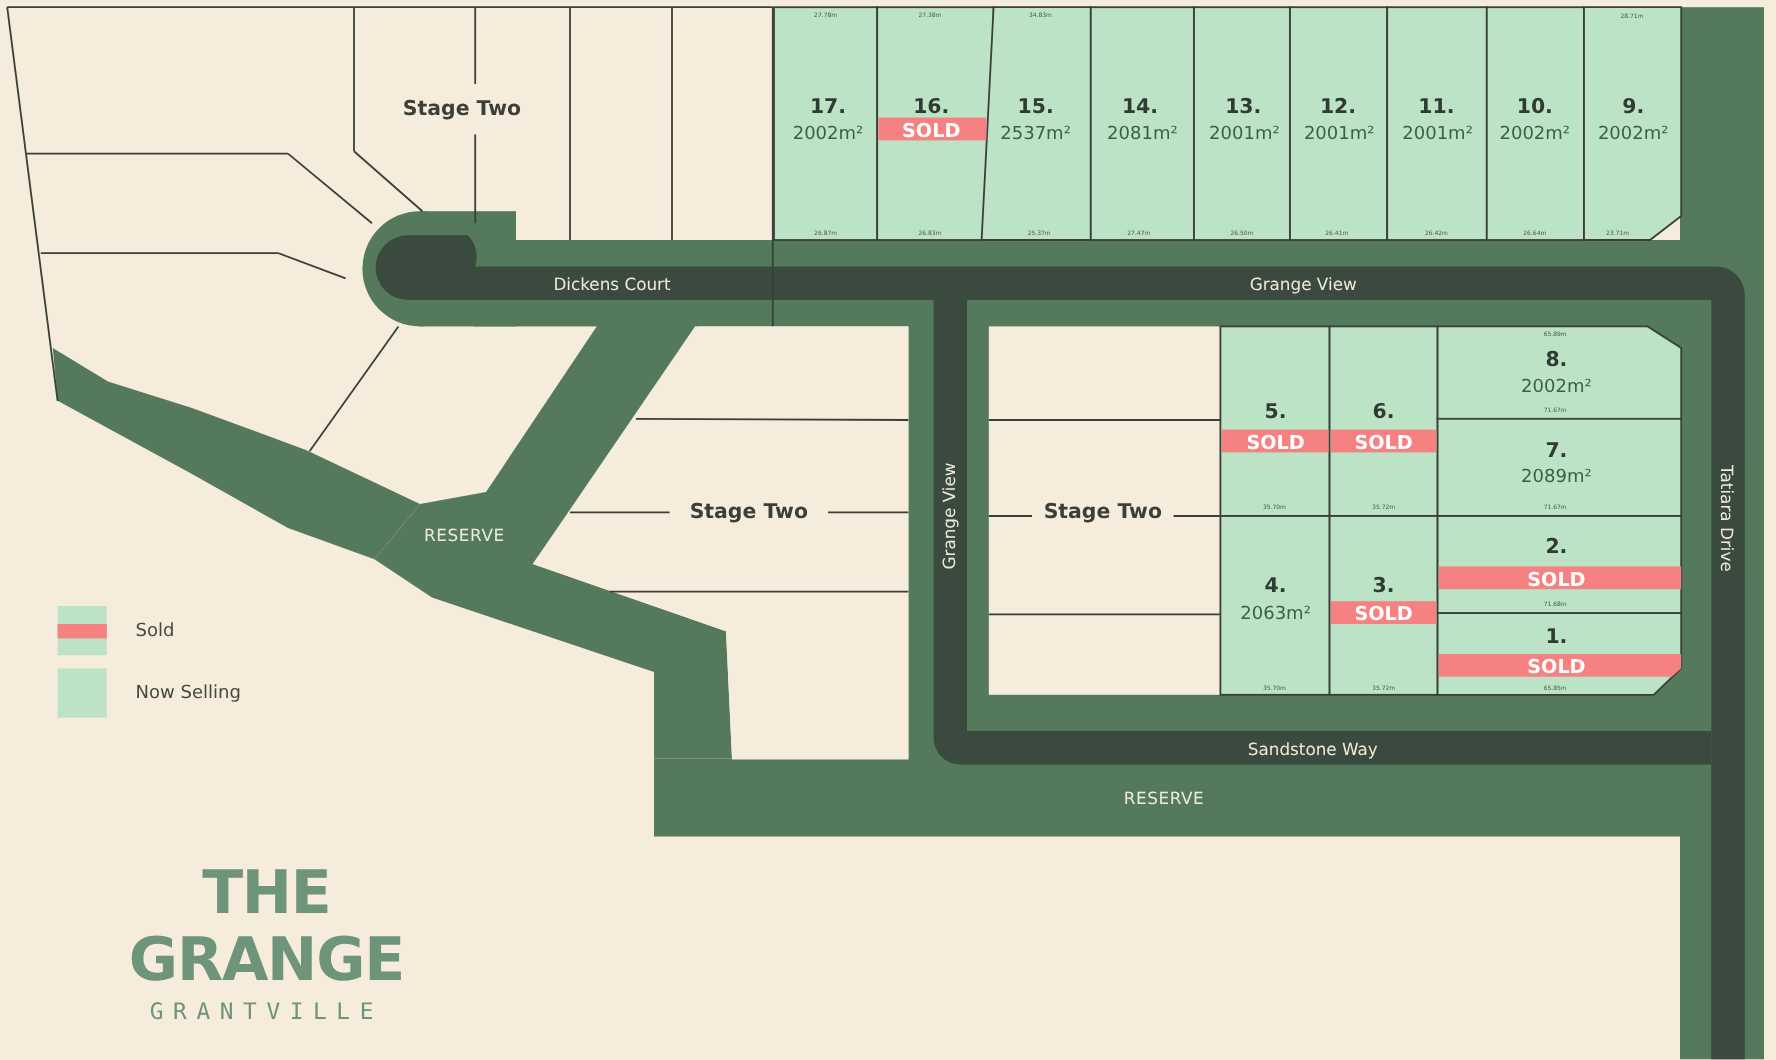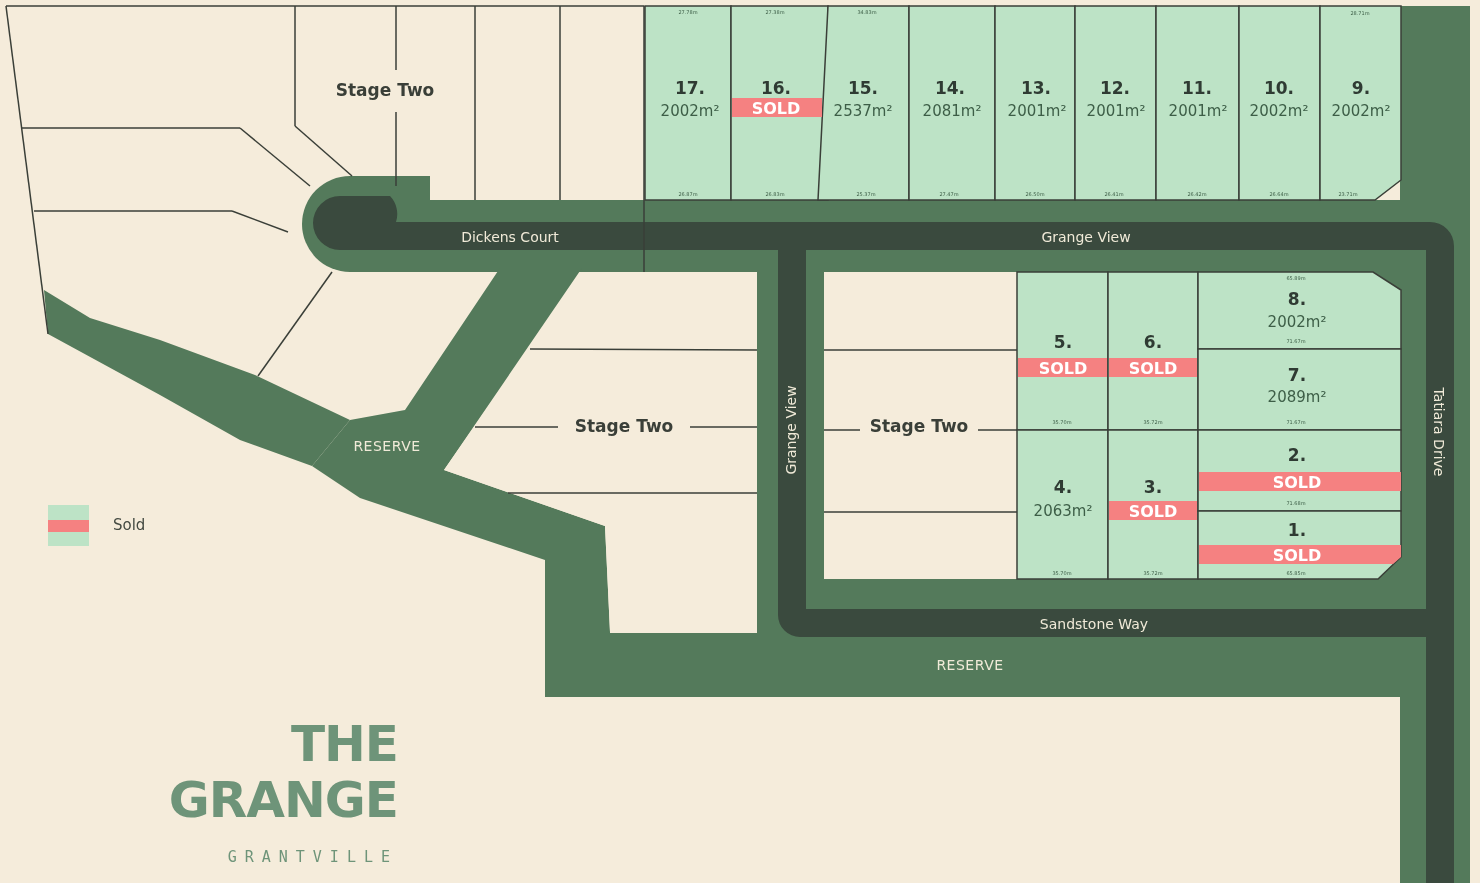--- a/index.html
+++ b/index.html
@@ -13,23 +13,23 @@
   .reserve-label { font-family:"DejaVu Sans", sans-serif; font-size:14px; fill:#f0ead8; letter-spacing:0.5px; }
   .stage-label { font-family:"DejaVu Sans", sans-serif; font-weight:bold; font-size:17px; fill:#3a3f38; }
   .legend { position:absolute; left:48px; top:504px; }
   .legend-row { display:flex; align-items:center; height:42px; margin-bottom:10px; }
   .swatch { width:41px; height:41px; box-sizing:border-box; position:relative; }
   .swatch.sold { background:#bde3c6; }
   .swatch.sold::after { content:""; position:absolute; left:0; right:0; top:15px; height:12px; background:#f58181; }
   .swatch.selling { background:#bde3c6; }
   .swatch.soon { border:2px solid #3a3f38; background:transparent; }
   .legend-label { margin-left:24px; font-size:15px; color:#444a42; font-family:"DejaVu Sans", sans-serif; }
-  .brand { position:absolute; left:46px; top:716px; width:352px; text-align:right; }
+  .brand { position:absolute; left:46px; top:716px; width:352px; text-align:center; }
   .brand-title { font-family:"DejaVu Sans", sans-serif; font-weight:bold; font-size:50px; color:#6e9479; letter-spacing:-1px; line-height:56px; }
-  .brand-sub { font-family:"DejaVu Sans Mono", monospace; font-size:15px; color:#6e9479; letter-spacing:8px; margin-top:20px; }
+  .brand-sub { font-family:"DejaVu Sans Mono", monospace; font-size:19px; color:#6e9479; letter-spacing:8px; margin-top:4px; }
 </style>
 </head>
 <body>
 
 <svg id="map" viewBox="0 0 1480 883" xmlns="http://www.w3.org/2000/svg">
 
   <rect x="0" y="0" width="1480" height="883" fill="#f5ecdb"></rect>
 
   <g>
 
@@ -196,18 +196,22 @@
     <text class="dim" x="1153" y="575" text-anchor="middle">35.72m</text>
     <text class="dim" x="1296" y="575" text-anchor="middle">65.85m</text>
   </g>
 </svg>
 
 <div class="legend">
   <div class="legend-row">
     <div class="swatch sold"></div>
     <span class="legend-label">Sold</span>
   </div>
+  <div class="legend-row">
+    <div class="swatch selling"></div>
+    <span class="legend-label">Now Selling</span>
+  </div>
 </div>
 
 <div class="brand">
   <div class="brand-title">THE GRANGE</div>
   <div class="brand-sub">GRANTVILLE</div>
 </div>
 
 </body></html>

